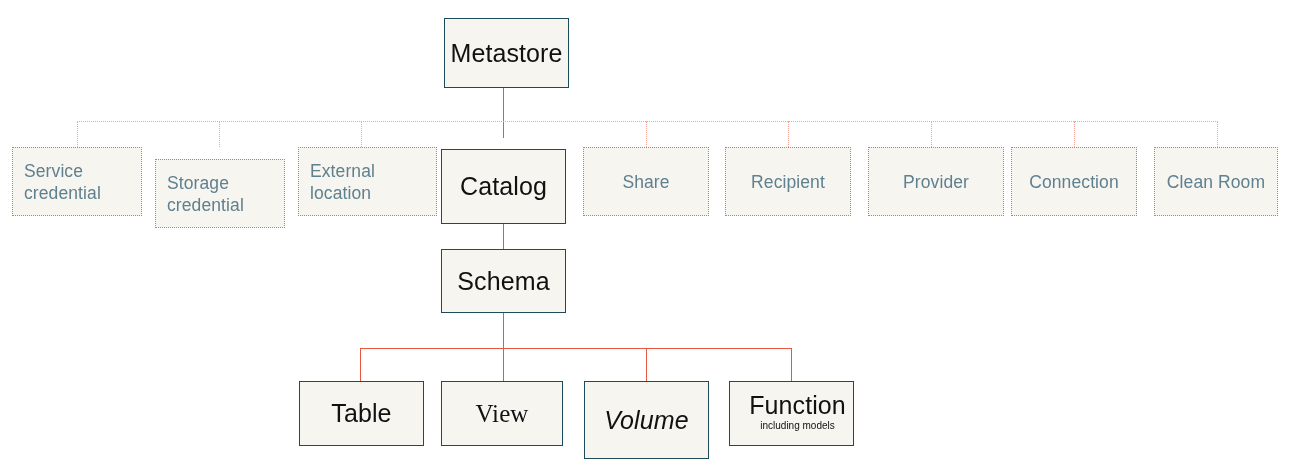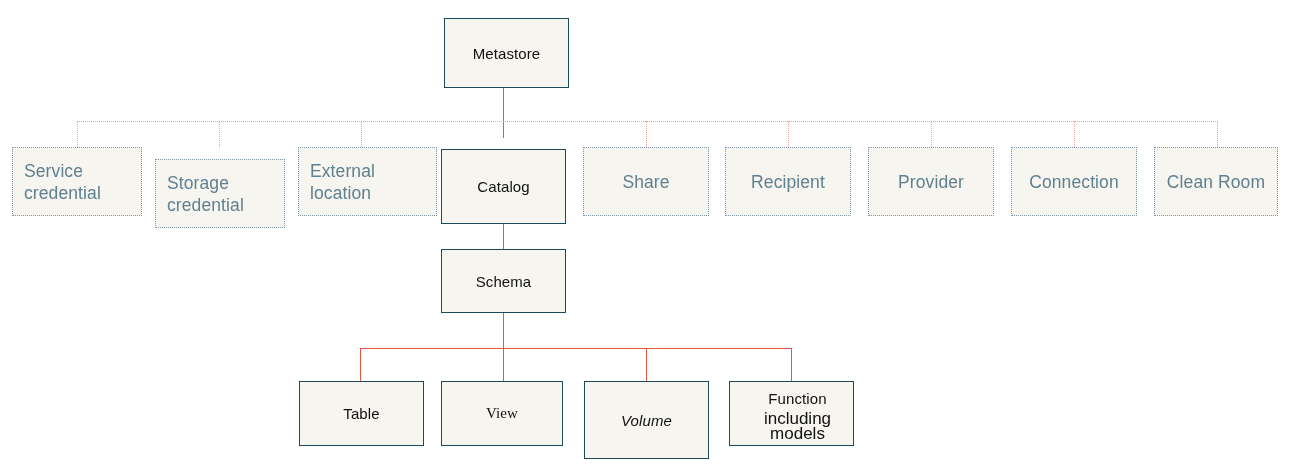--- a/index.html
+++ b/index.html
@@ -29,36 +29,36 @@
   }
   .node.solid {
     border: 1.6px solid #1c4b5c;
     color: #111111;
   }
   .node.dotted {
     border: 1.7px dotted #7d97a6;
     color: #5f808f;
   }
   .node .label {
-    font-size: 15px;
+    font-size: 25px;
     line-height: 23px;
     letter-spacing: 0.1px;
   }
   .node.dotted .label {
     font-size: 17.5px;
     line-height: 22px;
   }
   .node.dotted.two-line .label {
     text-align: left;
     width: 100%;
     padding-left: 11px;
     box-sizing: border-box;
   }
   .node .sublabel {
-    font-size: 17px;
+    font-size: 10px;
     line-height: 15px;
     color: #111111;
     margin-top: 1px;
   }
   .edge {
     position: absolute;
   }
   .edge.v-solid {
     border-left: 1.7px solid #e8573f;
   }
@@ -121,21 +121,21 @@
   </div>
 
   <div class="node dotted" style="left:725px; top:147px; width:126px; height:69px;">
     <span class="label">Recipient</span>
   </div>
 
   <div class="node dotted" style="left:583px; top:147px; width:126px; height:69px;">
     <span class="label">Share</span>
   </div>
 
-  <div class="node dotted" style="left:868px; top:147px; width:126px; height:69px;">
+  <div class="node dotted" style="left:868px; top:147px; width:136px; height:69px;">
     <span class="label">Provider</span>
   </div>
 
   <div class="node dotted" style="left:1011px; top:147px; width:126px; height:69px;align-items:center;">
     <span class="label">Connection</span>
   </div>
 
   <div class="node dotted" style="left:1154px; top:147px; width:124px; height:69px;">
     <span class="label">Clean Room</span>
   </div>

